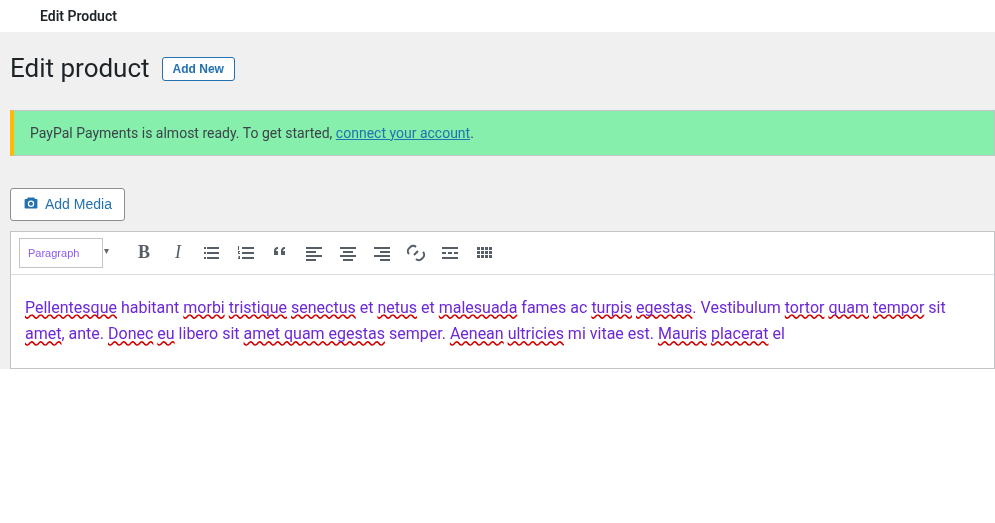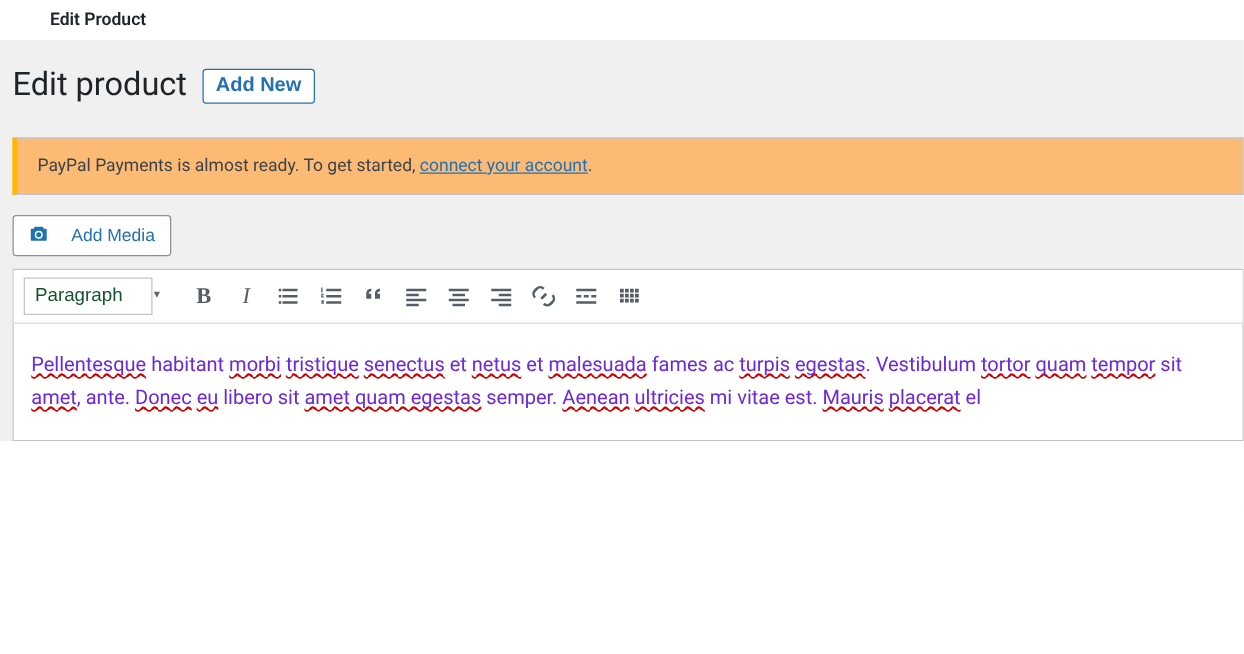--- a/index.html
+++ b/index.html
@@ -36,33 +36,33 @@
     color: #1d2327;
     line-height: 1.3;
   }
   .add-new-btn {
     display: inline-block;
     border: 1px solid #2271b1;
     color: #2271b1;
     background: #fff;
     padding: 4px 10px;
     border-radius: 3px;
-    font-size: 16px;
+    font-size: 12px;
     font-weight: 600;
     cursor: pointer;
   }
 
   .notice {
     border: 1px solid #c3c4c7;
     border-left: 4px solid #ffb900;
-    background: #fdba74;
+    background: #86efac;
     padding: 14px 16px;
     font-size: 14px;
     color: #3c434a;
-    margin-bottom: 16px;
+    margin-bottom: 32px;
   }
   .notice a { color: #2271b1; text-decoration: underline; }
 
   .title-wrap {
     position: relative;
     margin-bottom: 50px;
   }
   .title-input {
     width: 100%;
     border: 1px solid #8c8f94;
@@ -80,21 +80,21 @@
     left: -4px;
     width: 200px;
     height: 60px;
     border: 2px solid #d10000;
     pointer-events: none;
   }
 
   .add-media-btn {
     display: inline-flex;
     align-items: center;
-    gap: 18px;
+    gap: 6px;
     border: 1px solid #8c8f94;
     background: #fff;
     color: #2271b1;
     padding: 6px 12px;
     border-radius: 3px;
     font-size: 14px;
     font-weight: 500;
     cursor: pointer;
     margin-bottom: 10px;
   }
@@ -110,22 +110,22 @@
     gap: 0;
     padding: 6px 8px;
     background: #fff;
     border-bottom: 1px solid #dcdcde;
   }
   .format-select {
     border: 1px solid #c3c4c7;
     background: #fff;
     height: 30px;
     padding: 0 22px 0 8px;
-    font-size: 15px;
-    color: #14532d;
+    font-size: 11px;
+    color: #8b5cf6;
     margin-right: 12px;
     cursor: pointer;
     appearance: none;
     position: relative;
   }
   .format-wrap { position: relative; margin-right: 12px; }
   .format-wrap::after {
     content: "▾";
     position: absolute;
     right: 6px;

